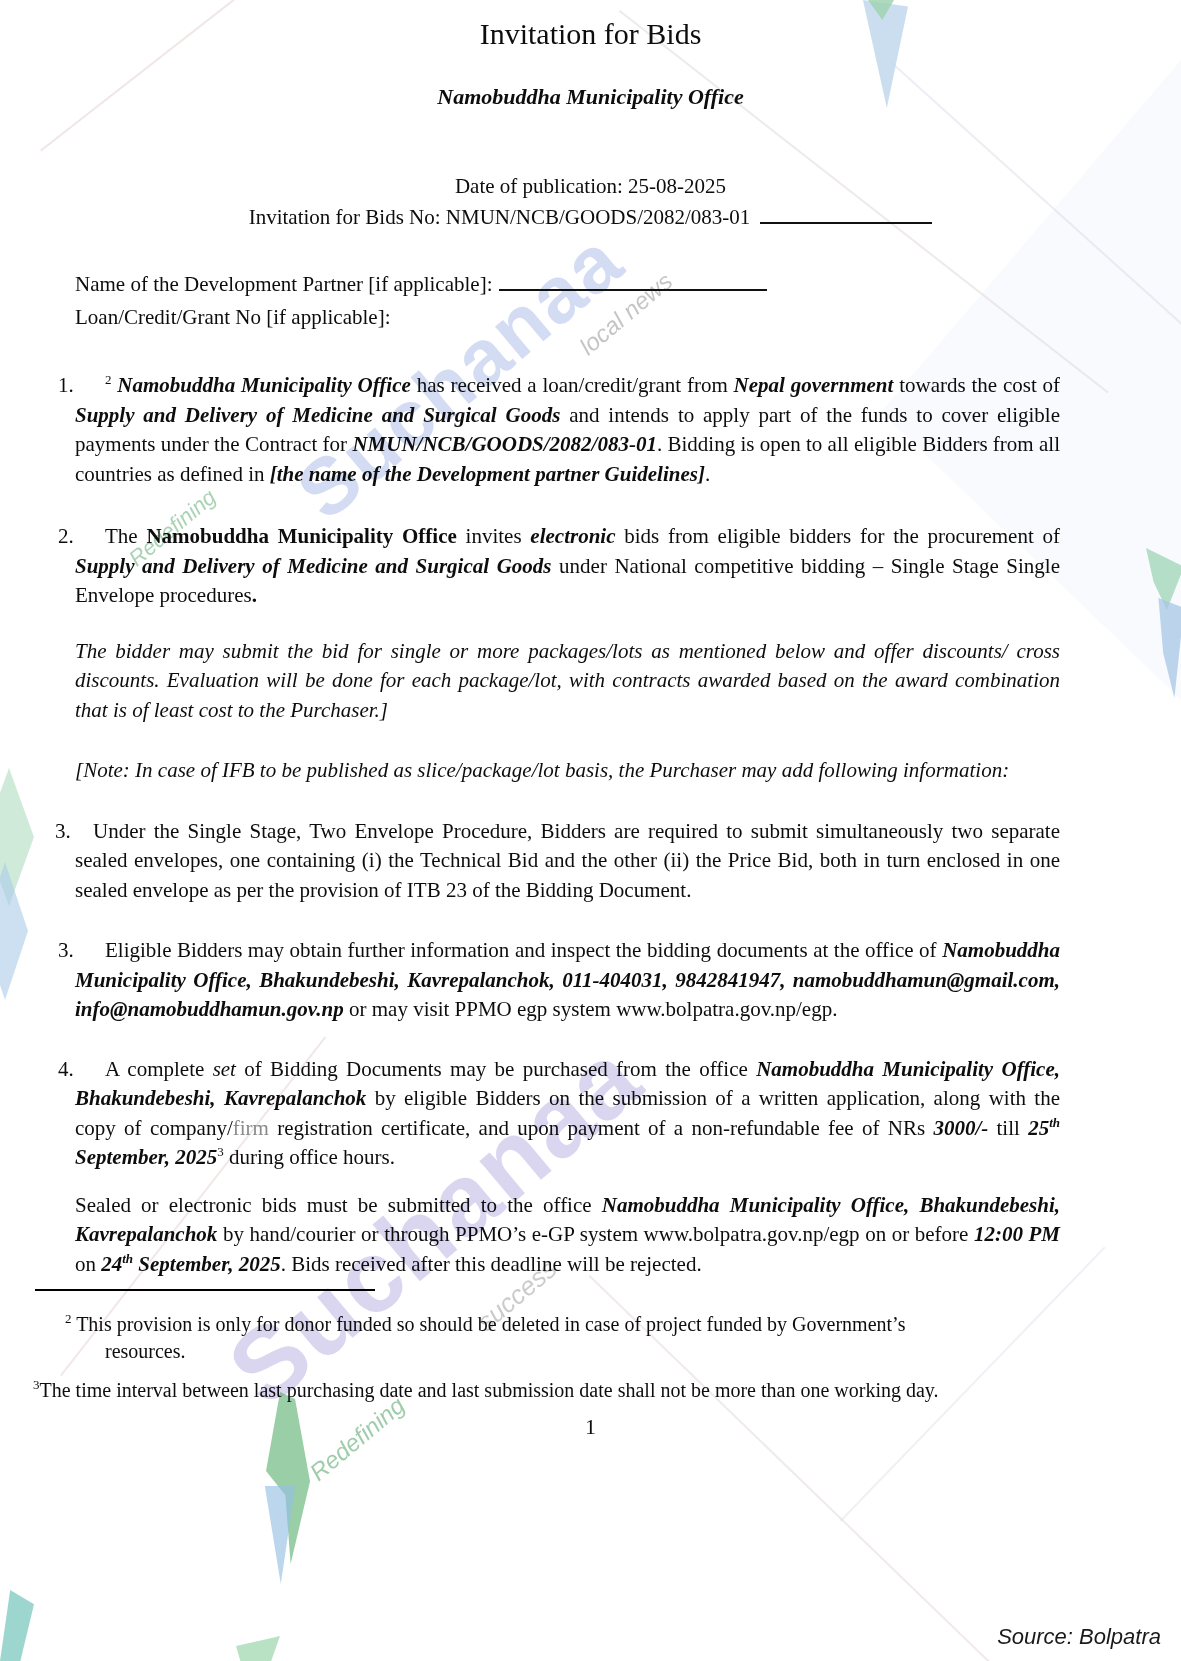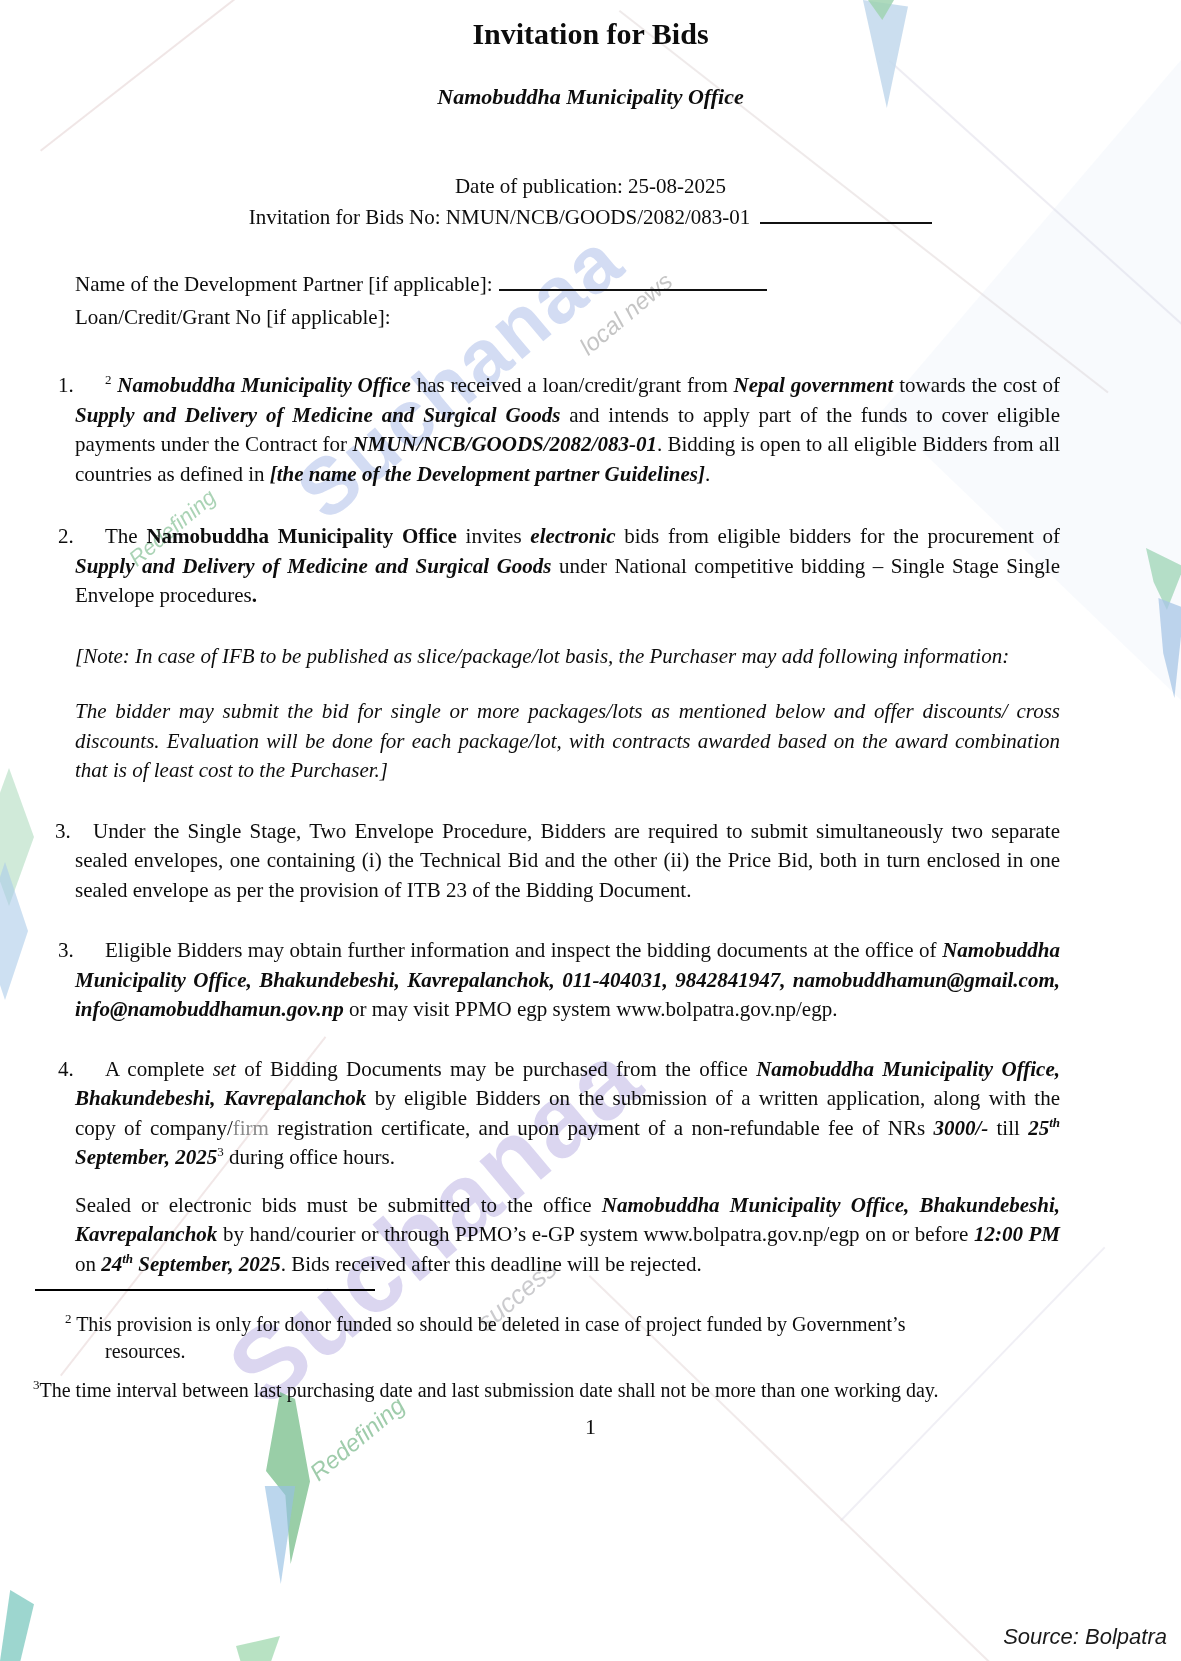--- a/index.html
+++ b/index.html
@@ -21,21 +21,21 @@
     font-family:"Liberation Sans", sans-serif; transform:rotate(-40deg);
   }
   .wm-tag-localnews { left:570px; top:300px; font-size:24px; color:rgba(150,150,150,0.55); }
   .wm-tag-redef-top { left:120px; top:515px; font-size:22px; color:rgba(100,175,120,0.55); }
   .wm-tag-success  { left:470px; top:1280px; font-size:26px; color:rgba(160,160,165,0.55); }
   .wm-tag-redef-bot{ left:300px; top:1425px; font-size:24px; color:rgba(95,170,115,0.60); }
   .decor { position:absolute; }
   .faint-line { position:absolute; height:2px; transform-origin:left top; }
   
   .content { position:absolute; inset:0; z-index:1; }
-  .doc-title { margin:16px 0 0; text-align:center; font-size:30px; font-weight:700; line-height:36px; }
+  .doc-title { margin:16px 0 0; text-align:center; font-size:30px; font-weight:400; line-height:36px; }
   .org-name  { margin:31px 0 0; text-align:center; font-size:22px; font-weight:700; font-style:italic; line-height:28px; }
   .date-line { margin:61px 0 0; text-align:center; font-size:21px; line-height:28px; }
   .ifb-line  { margin:3px 0 0;  text-align:center; font-size:21px; line-height:28px; }
   .blank { display:inline-block; border-bottom:2px solid #111; height:17px; vertical-align:baseline; }
   .blank-ifb { width:172px; margin-left:10px; }
   .blank-partner { width:268px; margin-left:6px; border-bottom-width:2px; }
   .partner-line { margin:39px 0 0 75px; font-size:21px; line-height:28px; }
   .loan-line    { margin:5px 0 0 75px; font-size:21px; line-height:28px; }
   .para {
     position:relative; margin-left:0; padding-left:75px; width:985px;
@@ -55,21 +55,21 @@
   .seg-bisup { vertical-align:super; font-size:13px; line-height:0; font-weight:700; font-style:italic; }
   .fn-sep { margin:10px 0 0 35px; width:340px; border-top:2px solid #000; }
   .footnote {
     position:relative; padding-left:105px; max-width:880px;
     font-size:20px; line-height:27px; text-align:left;
   }
   .footnote.fn1 { margin-top:20px; text-indent:-40px; }
   .footnote.fn2 { margin-top:12px; padding-left:33px; max-width:1010px; text-indent:0; }
   .page-number { margin-top:8px; text-align:center; font-size:22px; line-height:30px; }
   .source-credit {
-    position:absolute; right:14px; top:1624px;
+    position:absolute; right:20px; top:1624px;
     font-family:"Liberation Sans", sans-serif; font-style:italic; font-size:22px; color:#1a1a1a;
   }
 </style>
 </head>
 <body>
 
 <div class="page">
 
   <div class="wm-layer">
 
@@ -115,26 +115,26 @@
     <div class="para ind" style="margin-top:40px;">
       <span class="pnum">1.</span>
       <span><span class="seg-sup">2</span><span class="seg-r"> </span><span class="seg-bi">Namobuddha Municipality Office</span><span class="seg-r"> has received a loan/credit/grant from </span><span class="seg-bi">Nepal government</span><span class="seg-r"> towards the cost of </span><span class="seg-bi">Supply and Delivery of Medicine and Surgical Goods</span><span class="seg-r"> and intends to apply part of the funds to cover eligible payments under the Contract for </span><span class="seg-bi">NMUN/NCB/GOODS/2082/083-01</span><span class="seg-r">. Bidding is open to all eligible Bidders from all countries as defined in </span><span class="seg-bi">[the name of the Development partner Guidelines]</span><span class="seg-r">.</span></span>
     </div>
 
     <div class="para ind" style="margin-top:33px;">
       <span class="pnum">2.</span>
       <span><span class="seg-r">The </span><span class="seg-b">Namobuddha Municipality Office</span><span class="seg-r"> invites </span><span class="seg-bi">electronic</span><span class="seg-r"> bids from eligible bidders for the procurement of </span><span class="seg-bi">Supply and Delivery of Medicine and Surgical Goods</span><span class="seg-r"> under National competitive bidding – Single Stage Single Envelope procedures</span><span class="seg-b">.</span></span>
     </div>
 
+    <div class="para note" style="margin-top:26px;">
+      <span><span class="seg-i">The bidder may submit the bid for single or more packages/lots as mentioned below and offer discounts/ cross discounts. Evaluation will be done for each package/lot, with contracts awarded based on the award combination that is of least cost to the Purchaser.]</span></span>
+    </div>
+
     <div class="para note" style="margin-top:31px;">
       <span><span class="seg-i">[Note: In case of IFB to be published as slice/package/lot basis, the Purchaser may add following information:</span></span>
-    </div>
-
-    <div class="para note" style="margin-top:26px;">
-      <span><span class="seg-i">The bidder may submit the bid for single or more packages/lots as mentioned below and offer discounts/ cross discounts. Evaluation will be done for each package/lot, with contracts awarded based on the award combination that is of least cost to the Purchaser.]</span></span>
     </div>
 
     <div class="para num-in ind-sm" style="margin-top:31px;">
       <span class="pnum">3.</span>
       <span><span class="seg-r">Under the Single Stage, Two Envelope Procedure, Bidders are required to submit simultaneously two separate sealed envelopes, one containing (i) the Technical Bid and the other (ii) the Price Bid, both in turn enclosed in one sealed envelope as per the provision of ITB 23 of the Bidding Document.</span></span>
     </div>
 
     <div class="para ind" style="margin-top:31px;">
       <span class="pnum">3.</span>
       <span><span class="seg-r">Eligible Bidders may obtain further information and inspect the bidding documents at the office of </span><span class="seg-bi">Namobuddha Municipality Office, Bhakundebeshi, Kavrepalanchok, 011-404031, 9842841947, namobuddhamun@gmail.com, info@namobuddhamun.gov.np</span><span class="seg-r"> or may visit PPMO egp system www.bolpatra.gov.np/egp.</span></span>

